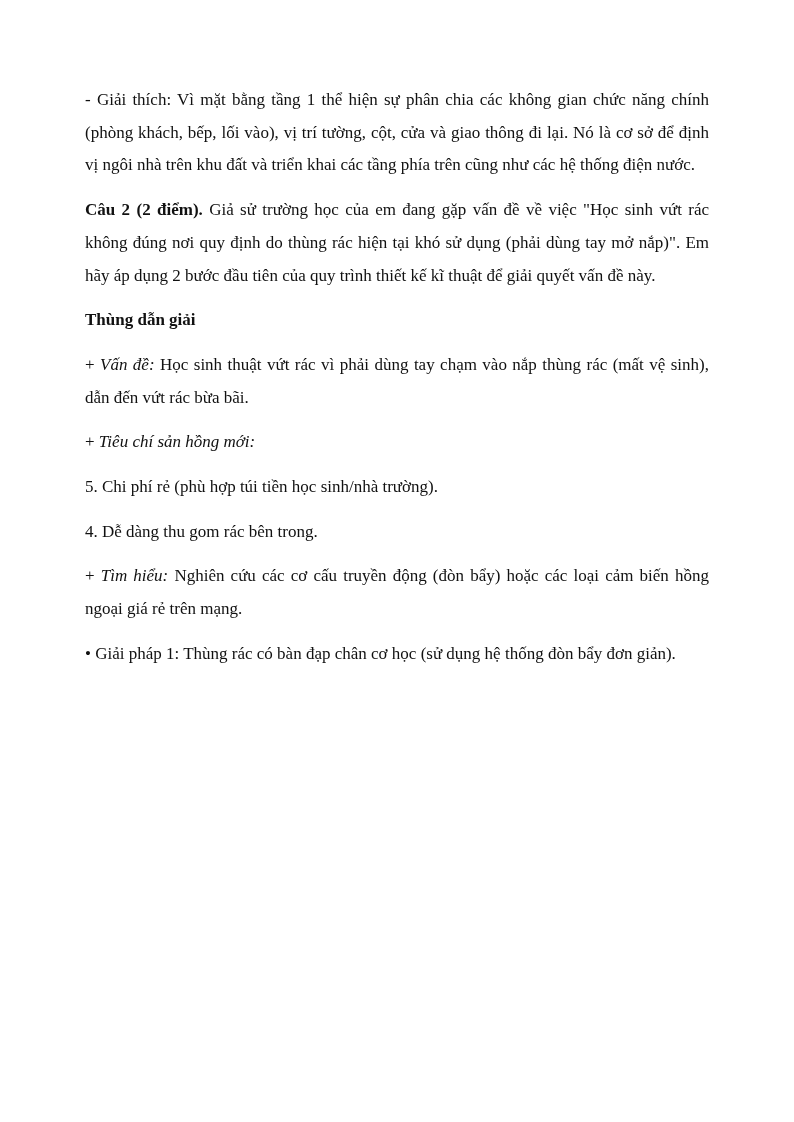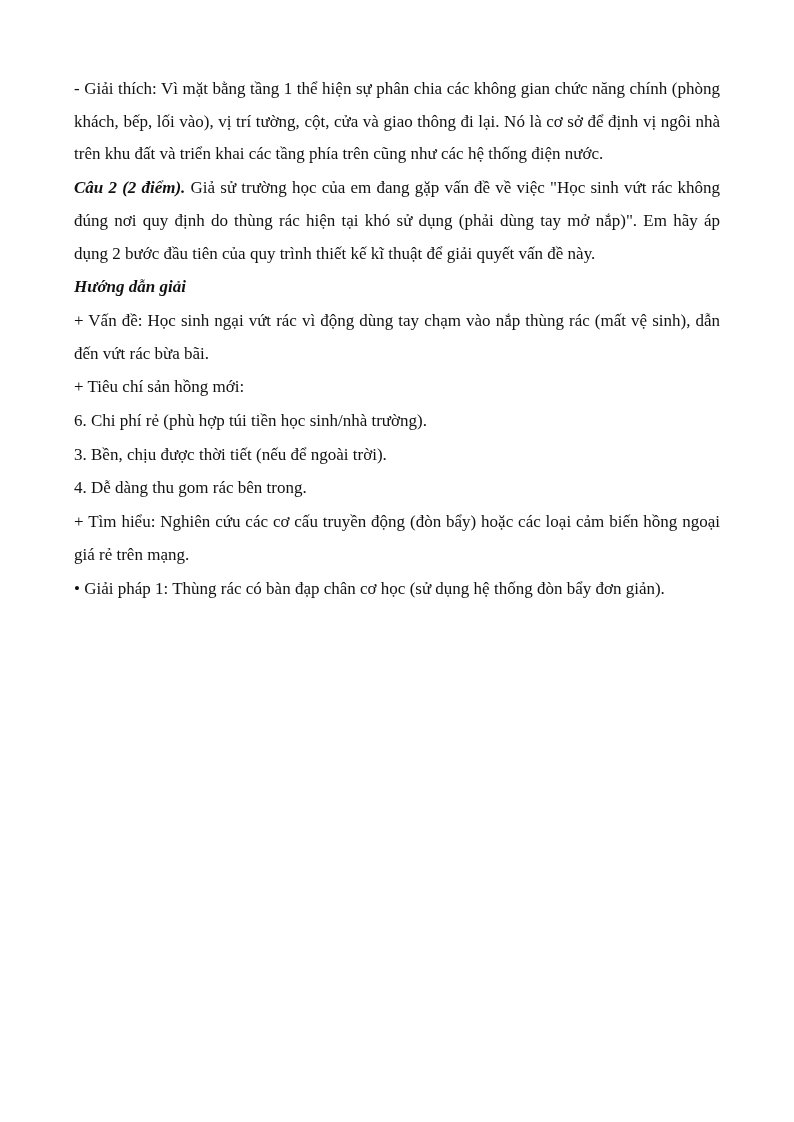--- a/index.html
+++ b/index.html
@@ -25,37 +25,36 @@
     position: absolute;
     left: 73px;
     top: 72px;
     width: 648px;
     font-family: "Liberation Serif", "DejaVu Serif", serif;
     font-size: 17px;
     line-height: 32.7px;
     color: #111111;
   }
   .para {
-    margin: 1px;
+    margin: 12px;
     padding: 0;
     text-align: justify;
   }
   .run { white-space: pre-wrap; }
-  .run.bold { font-weight: 700; font-style: italic; }
-  .run.italic { }
+  .run.bold { font-weight: 700; }
+  .run.italic { font-style: italic; }
 </style>
 </head>
 <body>
 
 <div class="page">
   <div class="text-block">
       <p class="para"><span class="run regular">- Giải thích: Vì mặt bằng tầng 1 thể hiện sự phân chia các không gian chức năng chính (phòng khách, bếp, lối vào), vị trí tường, cột, cửa và giao thông đi lại. Nó là cơ sở để định vị ngôi nhà trên khu đất và triển khai các tầng phía trên cũng như các hệ thống điện nước.</span></p>
       <p class="para"><span class="run bold">Câu 2 (2 điểm). </span><span class="run regular">Giả sử trường học của em đang gặp vấn đề về việc "Học sinh vứt rác không đúng nơi quy định do thùng rác hiện tại khó sử dụng (phải dùng tay mở nắp)". Em hãy áp dụng 2 bước đầu tiên của quy trình thiết kế kĩ thuật để giải quyết vấn đề này.</span></p>
-      <p class="para"><span class="run bold">Hướng dẫn giải</span></p>
-      <p class="para"><span class="run regular">+ </span><span class="run italic">Vấn đề:</span><span class="run regular"> Học sinh ngại vứt rác vì động dùng tay chạm vào nắp thùng rác (mất vệ sinh), dẫn đến vứt rác bừa bãi.</span></p>
+      <p class="para"><span class="run bold">Thùng dẫn giải</span></p>
+      <p class="para"><span class="run regular">+ </span><span class="run italic">Vấn đề:</span><span class="run regular"> Học sinh thuật vứt rác vì phải dùng tay chạm vào nắp thùng rác (mất vệ sinh), dẫn đến vứt rác bừa bãi.</span></p>
       <p class="para"><span class="run regular">+ </span><span class="run italic">Tiêu chí sản hồng mới:</span></p>
-      <p class="para"><span class="run regular">6. Chi phí rẻ (phù hợp túi tiền học sinh/nhà trường).</span></p>
-      <p class="para"><span class="run regular">3. Bền, chịu được thời tiết (nếu để ngoài trời).</span></p>
+      <p class="para"><span class="run regular">5. Chi phí rẻ (phù hợp túi tiền học sinh/nhà trường).</span></p>
       <p class="para"><span class="run regular">4. Dễ dàng thu gom rác bên trong.</span></p>
       <p class="para"><span class="run regular">+ </span><span class="run italic">Tìm hiểu:</span><span class="run regular"> Nghiên cứu các cơ cấu truyền động (đòn bẩy) hoặc các loại cảm biến hồng ngoại giá rẻ trên mạng.</span></p>
       <p class="para"><span class="run regular">• Giải pháp 1: Thùng rác có bàn đạp chân cơ học (sử dụng hệ thống đòn bẩy đơn giản).</span></p>
     </div>
 </div>
 
 </body></html>

